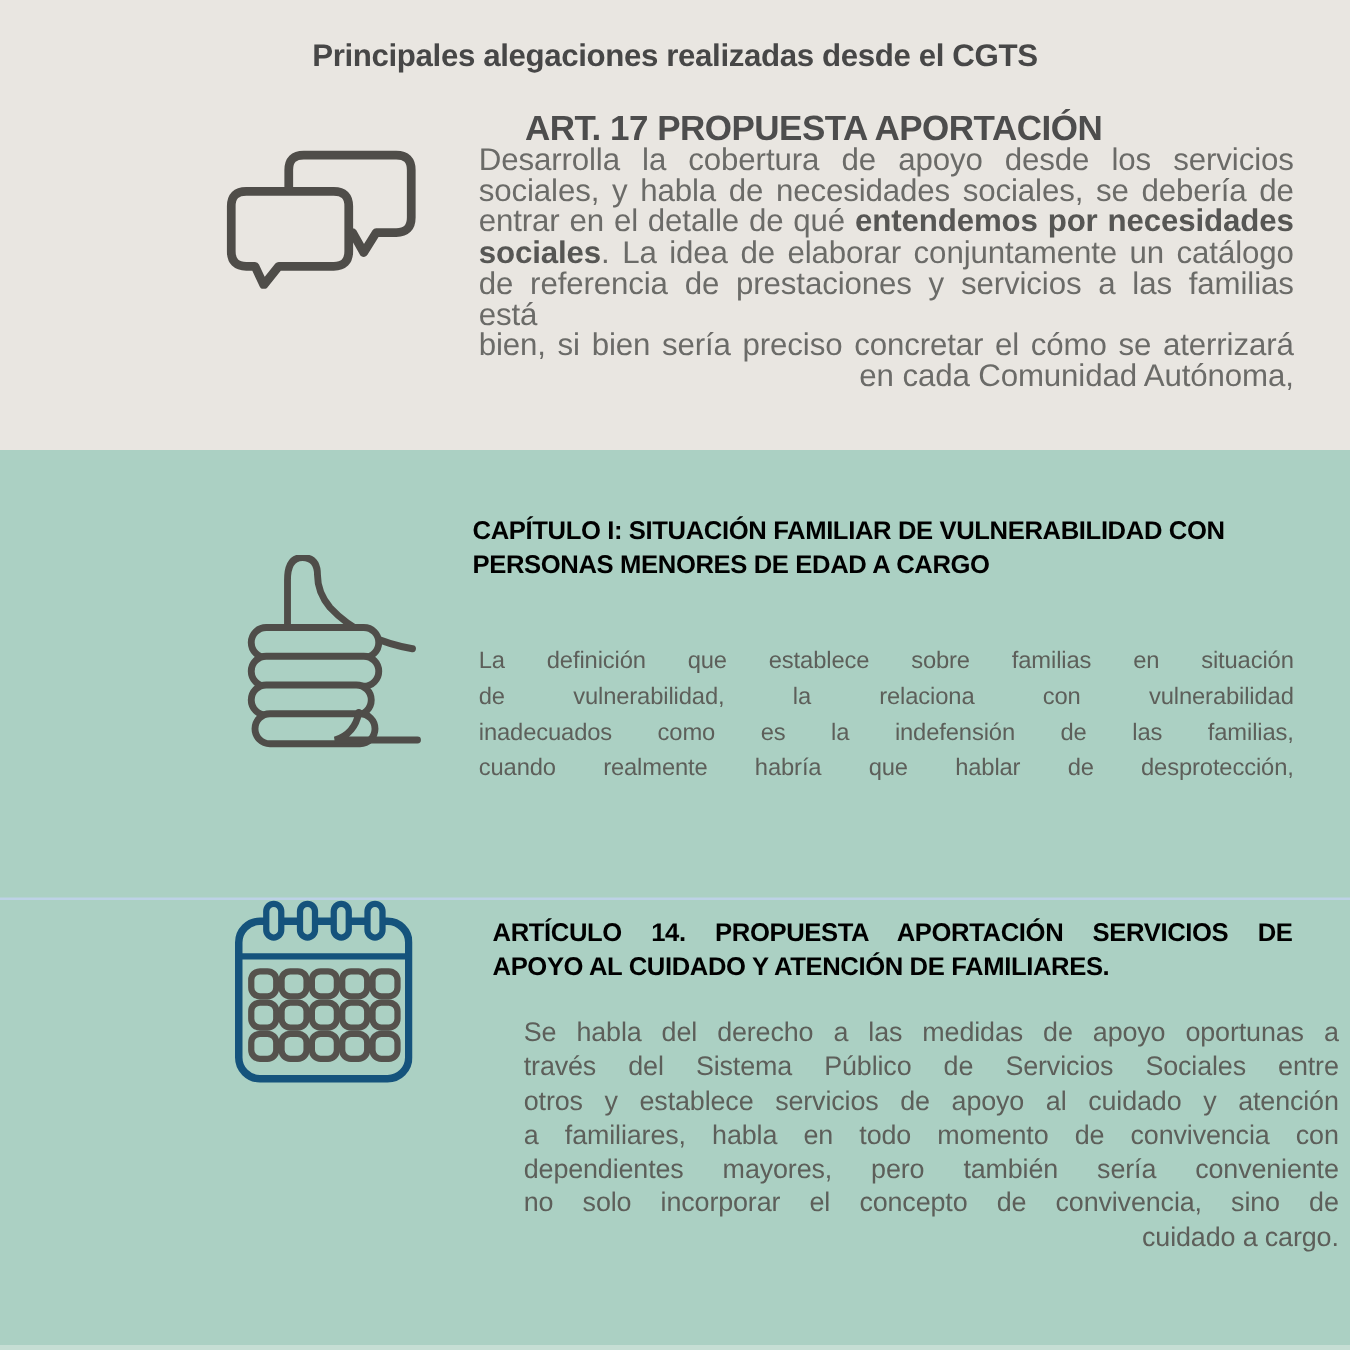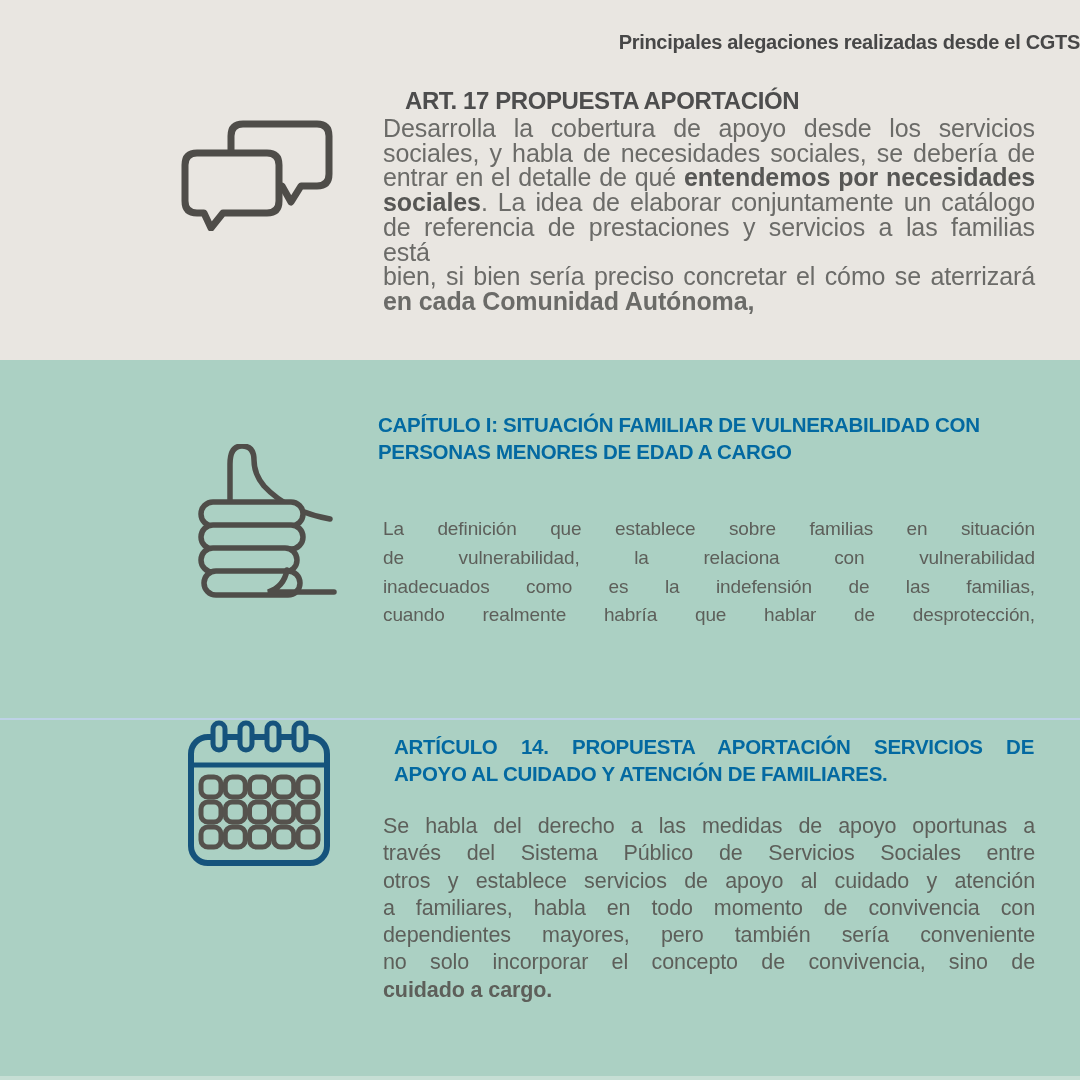--- a/index.html
+++ b/index.html
@@ -14,45 +14,45 @@
   .section { position: absolute; left: 0; width: 1080px; }
   .sec-top    { top: 0;    height: 360px; background: #e9e6e1; }
   .sec-mid    { top: 360px; height: 358px; background: #abd0c3; }
   .sec-bottom { top: 680px; height: 426px; background: #abd0c3; }
 
   .divider      { position: absolute; top: 718px; left: 0; width: 1080px; height: 2px; background: #bdd2e6; }
   .bottom-strip { position: absolute; top: 1076px; left: 0; width: 1080px; height: 4px; background: #c6ded4; }
 
   .page-title {
     position: absolute; top: 31px; left: 0; width: 1080px;
-    text-align: right; font-weight: bold; font-size: 20px;
+    text-align: center; font-weight: bold; font-size: 25px;
     letter-spacing: -0.3px; color: #474747;
   }
 
   .h-art17 {
-    position: absolute; left: 405px; top: 87px;
-    font-weight: bold; font-size: 24px; letter-spacing: -0.4px; color: #4d4d4d;
+    position: absolute; left: 420px; top: 87px;
+    font-weight: bold; font-size: 28px; letter-spacing: -0.4px; color: #4d4d4d;
   }
   .h-green {
     position: absolute; left: 378px; width: 656px;
     font-weight: bold; font-size: 20.5px; line-height: 27px;
-    letter-spacing: -0.3px; color: #0369a1;
+    letter-spacing: -0.3px; color: #000000;
   }
   .h-cap1  { top: 51px; }
   .h-art14 { top: 53px; left: 394px; width: 640px; }
   .hline-just { text-align: justify; text-align-last: justify; }
   .hline      { text-align: left; }
 
   .bodyblock { position: absolute; left: 383px; width: 652px; }
   .body-top   { top: 116px; font-size: 25px; line-height: 24.7px; color: #6b6b68; letter-spacing: -0.1px; }
   .body-mid   { top: 155px; font-size: 19px;   line-height: 28.8px; color: #5d5f5a; letter-spacing: -0.1px; }
-  .body-bot   { top: 133px; font-size: 21.5px; line-height: 27.3px; color: #5d5f5a; letter-spacing: -0.1px; }
+  .body-bot   { top: 133px; font-size: 21.5px; line-height: 27.3px; color: #5d5f5a; letter-spacing: -0.1px; margin-left: 36px; }
 
   .jline { text-align: justify; text-align-last: justify; }
-  .lline { text-align: left; font-weight: bold; }
+  .lline { text-align: right; }
   .b     { font-weight: bold; color: #4d4f4b; }
   .body-top .b { color: #565654; }
 
   .icon-bubbles { position: absolute; left: 181px; top: 117px; }
   .icon-thumbs  { position: absolute; left: 196px; top: 84px;  }
   .icon-cal     { position: absolute; left: 188px; top: 40px;  }
 </style>
 </head>
 <body>
 

